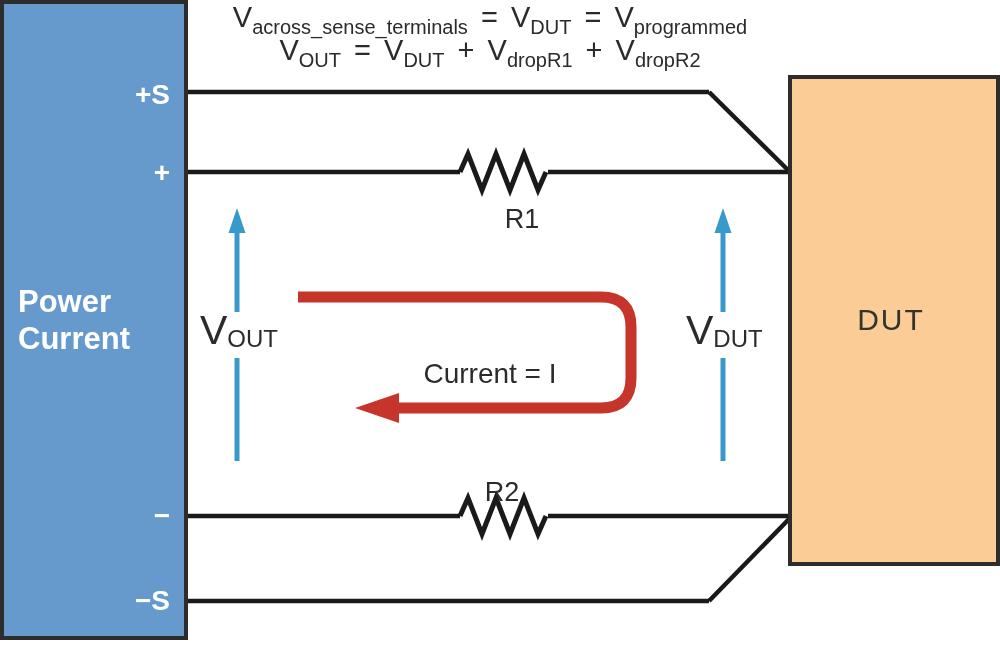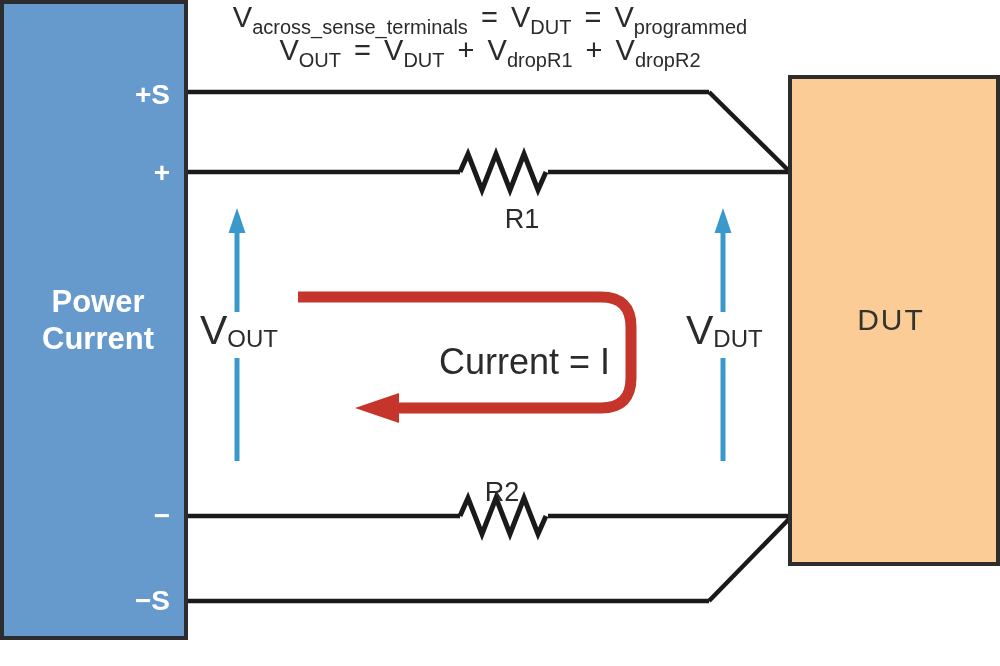--- a/index.html
+++ b/index.html
@@ -4,34 +4,34 @@
 <style>
   html,body{margin:0;padding:0;background:#ffffff;}
   .stage{
     position:relative;width:1000px;height:666px;background:#ffffff;
     font-family:"Liberation Sans",sans-serif;overflow:hidden;color:#2B2B2B;
   }
   .layer{position:absolute;left:0;top:0;}
   .box{position:absolute;border:4px solid #2D2D2D;box-sizing:border-box;}
   .ps-box{left:0;top:24;width:188px;height:640px;background:#6699CC;}
   .dut-box{left:788px;top:75px;width:212px;height:491px;background:#FCCC96;}
-  .ps-label{position:absolute;left:18px;top:283px;width:160px;text-align:center;
+  .ps-label{position:absolute;left:18px;top:283px;width:160px;
     color:#ffffff;font-weight:bold;font-size:31px;line-height:37px;}
   .term{position:absolute;left:106px;width:64px;text-align:right;color:#ffffff;
     font-weight:bold;font-size:28px;line-height:32px;}
   .term-ps{top:79px;} .term-p{top:157px;} .term-m{top:500px;} .term-ms{top:585px;}
   .dut-label{position:absolute;left:788px;top:303px;width:206px;text-align:center;
     font-size:30px;letter-spacing:2px;color:#34342F;}
   .formulas{position:absolute;left:170px;top:1px;width:640px;text-align:center;font-size:29px;}
   .formula{height:33px;line-height:33px;white-space:nowrap;}
   .fs{font-size:20px;position:relative;top:7px;vertical-align:baseline;}
   .fop{margin:0 5px;}
   .rlabel{position:absolute;width:90px;text-align:center;font-size:27px;}
   .r1{left:477px;top:192px;margin-top:12px;} .r2{left:457px;top:477px;}
-  .current-label{position:absolute;left:370px;top:341px;width:240px;text-align:right;font-size:36px;}
+  .current-label{position:absolute;left:370px;top:358px;width:240px;text-align:center;font-size:28px;}
   .vlabel{position:absolute;display:flex;align-items:flex-start;}
   .vmain{font-size:41px;line-height:41px;}
   .vsub{font-size:24px;line-height:24px;margin-top:17px;}
   .vout{left:200px;top:310px;} .vdut{left:686px;top:310px;}
 </style>
 </head>
 <body>
 
 <div class="stage">
 

